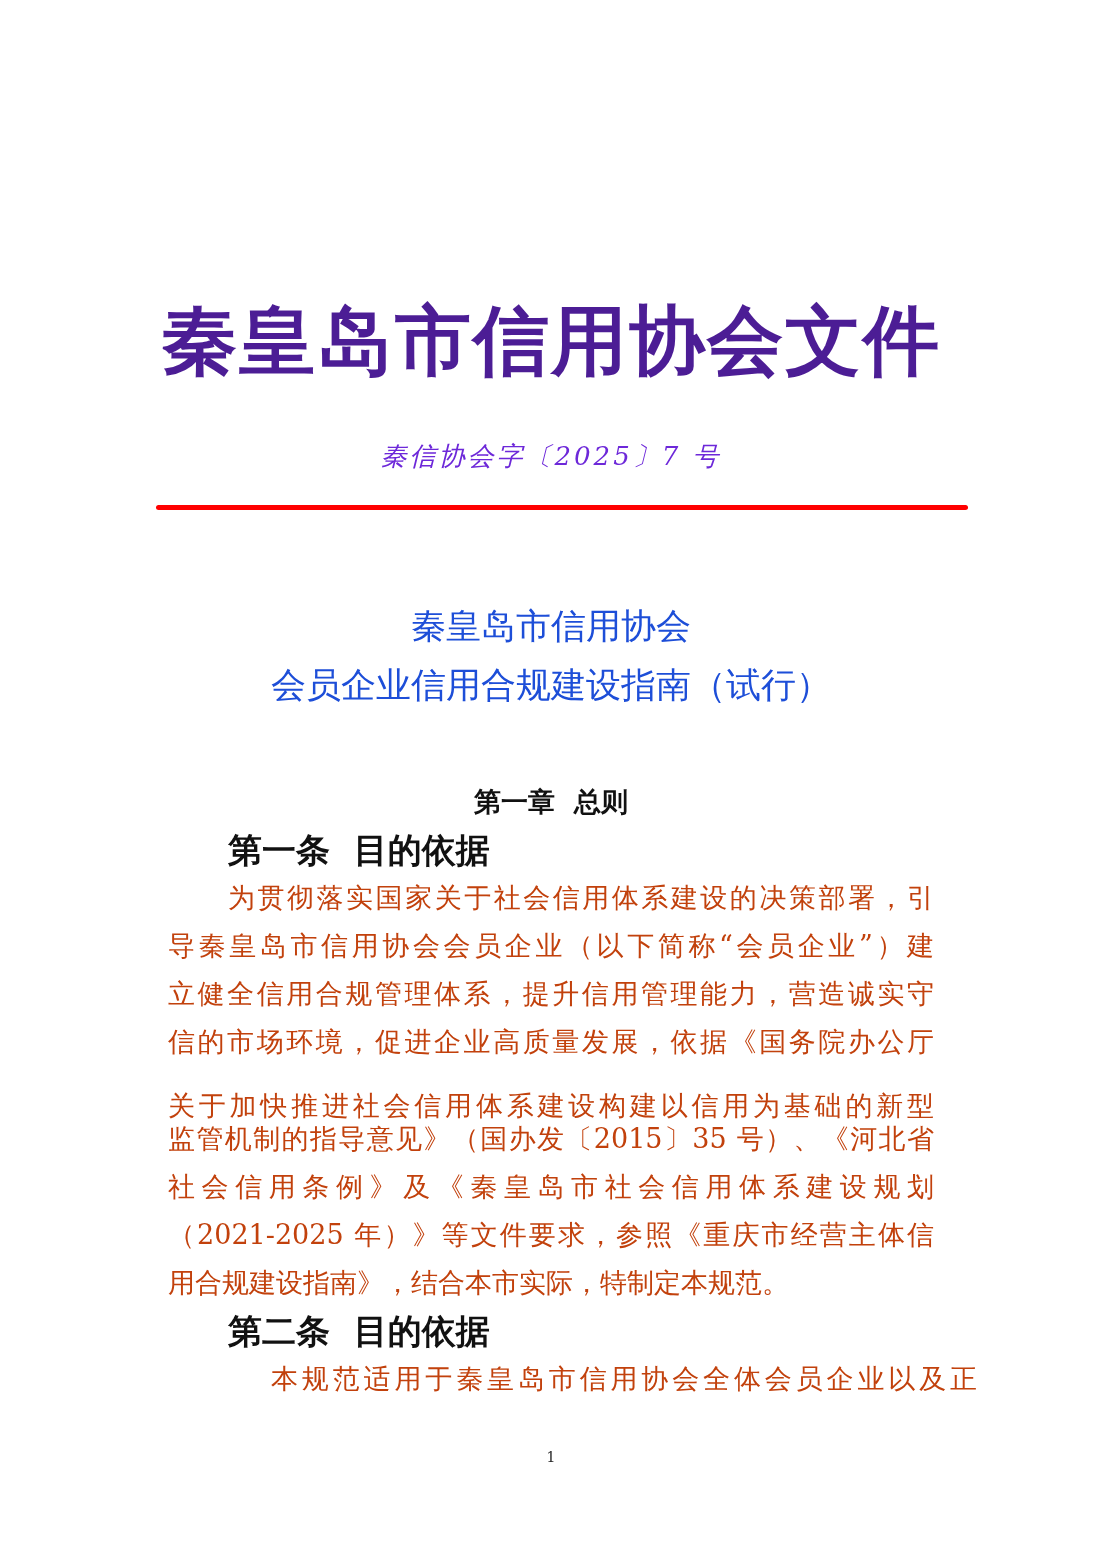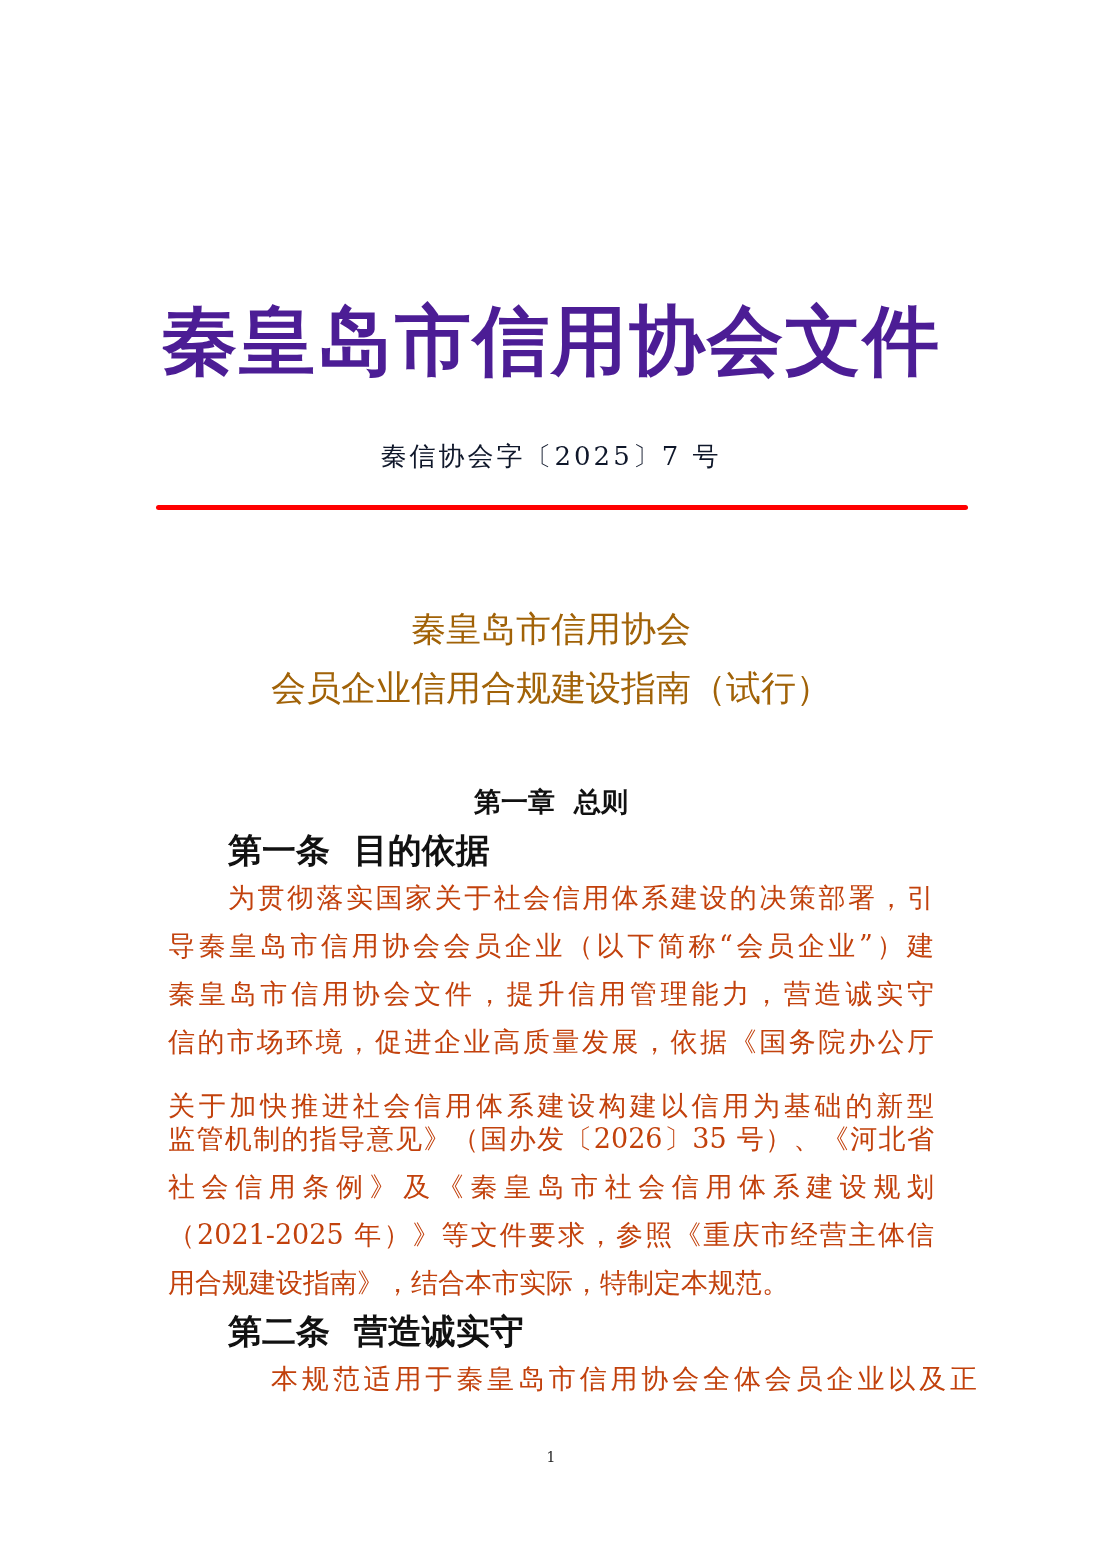--- a/index.html
+++ b/index.html
@@ -31,40 +31,41 @@
     }
     .docnum {
       position: absolute;
       left: 0;
       top: 438px;
       width: 1102px;
       text-align: center;
       font-size: 26px;
       line-height: 36px;
       letter-spacing: 3px;
-      color: #0f172a;
+      color: #6d28d9;
+      font-style: italic;
     }
     .red-rule {
       position: absolute;
       left: 156px;
       top: 505px;
       width: 812px;
       height: 5px;
       background: #ff0000;
       border-radius: 3px;
     }
     .title {
       position: absolute;
       left: 0;
       width: 1102px;
       text-align: center;
-      font-family: Liberation Sans, sans-serif;
+      font-family: Liberation Mono, monospace;
       font-size: 35px;
       line-height: 50px;
-      color: #a16207;
+      color: #1d4ed8;
       white-space: nowrap;
     }
     .title.l1 { top: 604px; }
     .title.l2 { top: 663px; }
     .chapter {
       position: absolute;
       left: 0;
       top: 782px;
       width: 1102px;
       text-align: center;
@@ -119,26 +120,26 @@
 
   <div class="title l1">秦皇岛市信用协会</div>
   <div class="title l2">会员企业信用合规建设指南（试行）</div>
 
   <div class="chapter">第一章  总则</div>
 
   <div class="article-head" style="top:830px;">第一条  目的依据</div>
 
   <div class="line indent" style="top:878px;">为贯彻落实国家关于社会信用体系建设的决策部署，引</div>
   <div class="line" style="top:926px;">导秦皇岛市信用协会会员企业（以下简称“会员企业”）建</div>
-  <div class="line" style="top:974px;">秦皇岛市信用协会文件，提升信用管理能力，营造诚实守</div>
+  <div class="line" style="top:974px;">立健全信用合规管理体系，提升信用管理能力，营造诚实守</div>
   <div class="line" style="top:1022px;">信的市场环境，促进企业高质量发展，依据《国务院办公厅</div>
   <div class="line" style="top:1086px;">关于加快推进社会信用体系建设构建以信用为基础的新型</div>
-  <div class="line" style="top:1119px;">监管机制的指导意见》（国办发〔2026〕35 号）、《河北省</div>
+  <div class="line" style="top:1119px;">监管机制的指导意见》（国办发〔2015〕35 号）、《河北省</div>
   <div class="line" style="top:1167px;">社会信用条例》及《秦皇岛市社会信用体系建设规划</div>
   <div class="line" style="top:1215px;">（2021-2025 年）》等文件要求，参照《重庆市经营主体信</div>
   <div class="line last" style="top:1263px;">用合规建设指南》，结合本市实际，特制定本规范。</div>
 
-  <div class="article-head" style="top:1311px;">第二条  营造诚实守</div>
+  <div class="article-head" style="top:1311px;">第二条  目的依据</div>
 
   <div class="line indent" style="top:1359px;margin-left:43px;">本规范适用于秦皇岛市信用协会全体会员企业以及正</div>
 
   <div class="page-num">1</div>
 </div>
 
 </body></html>

